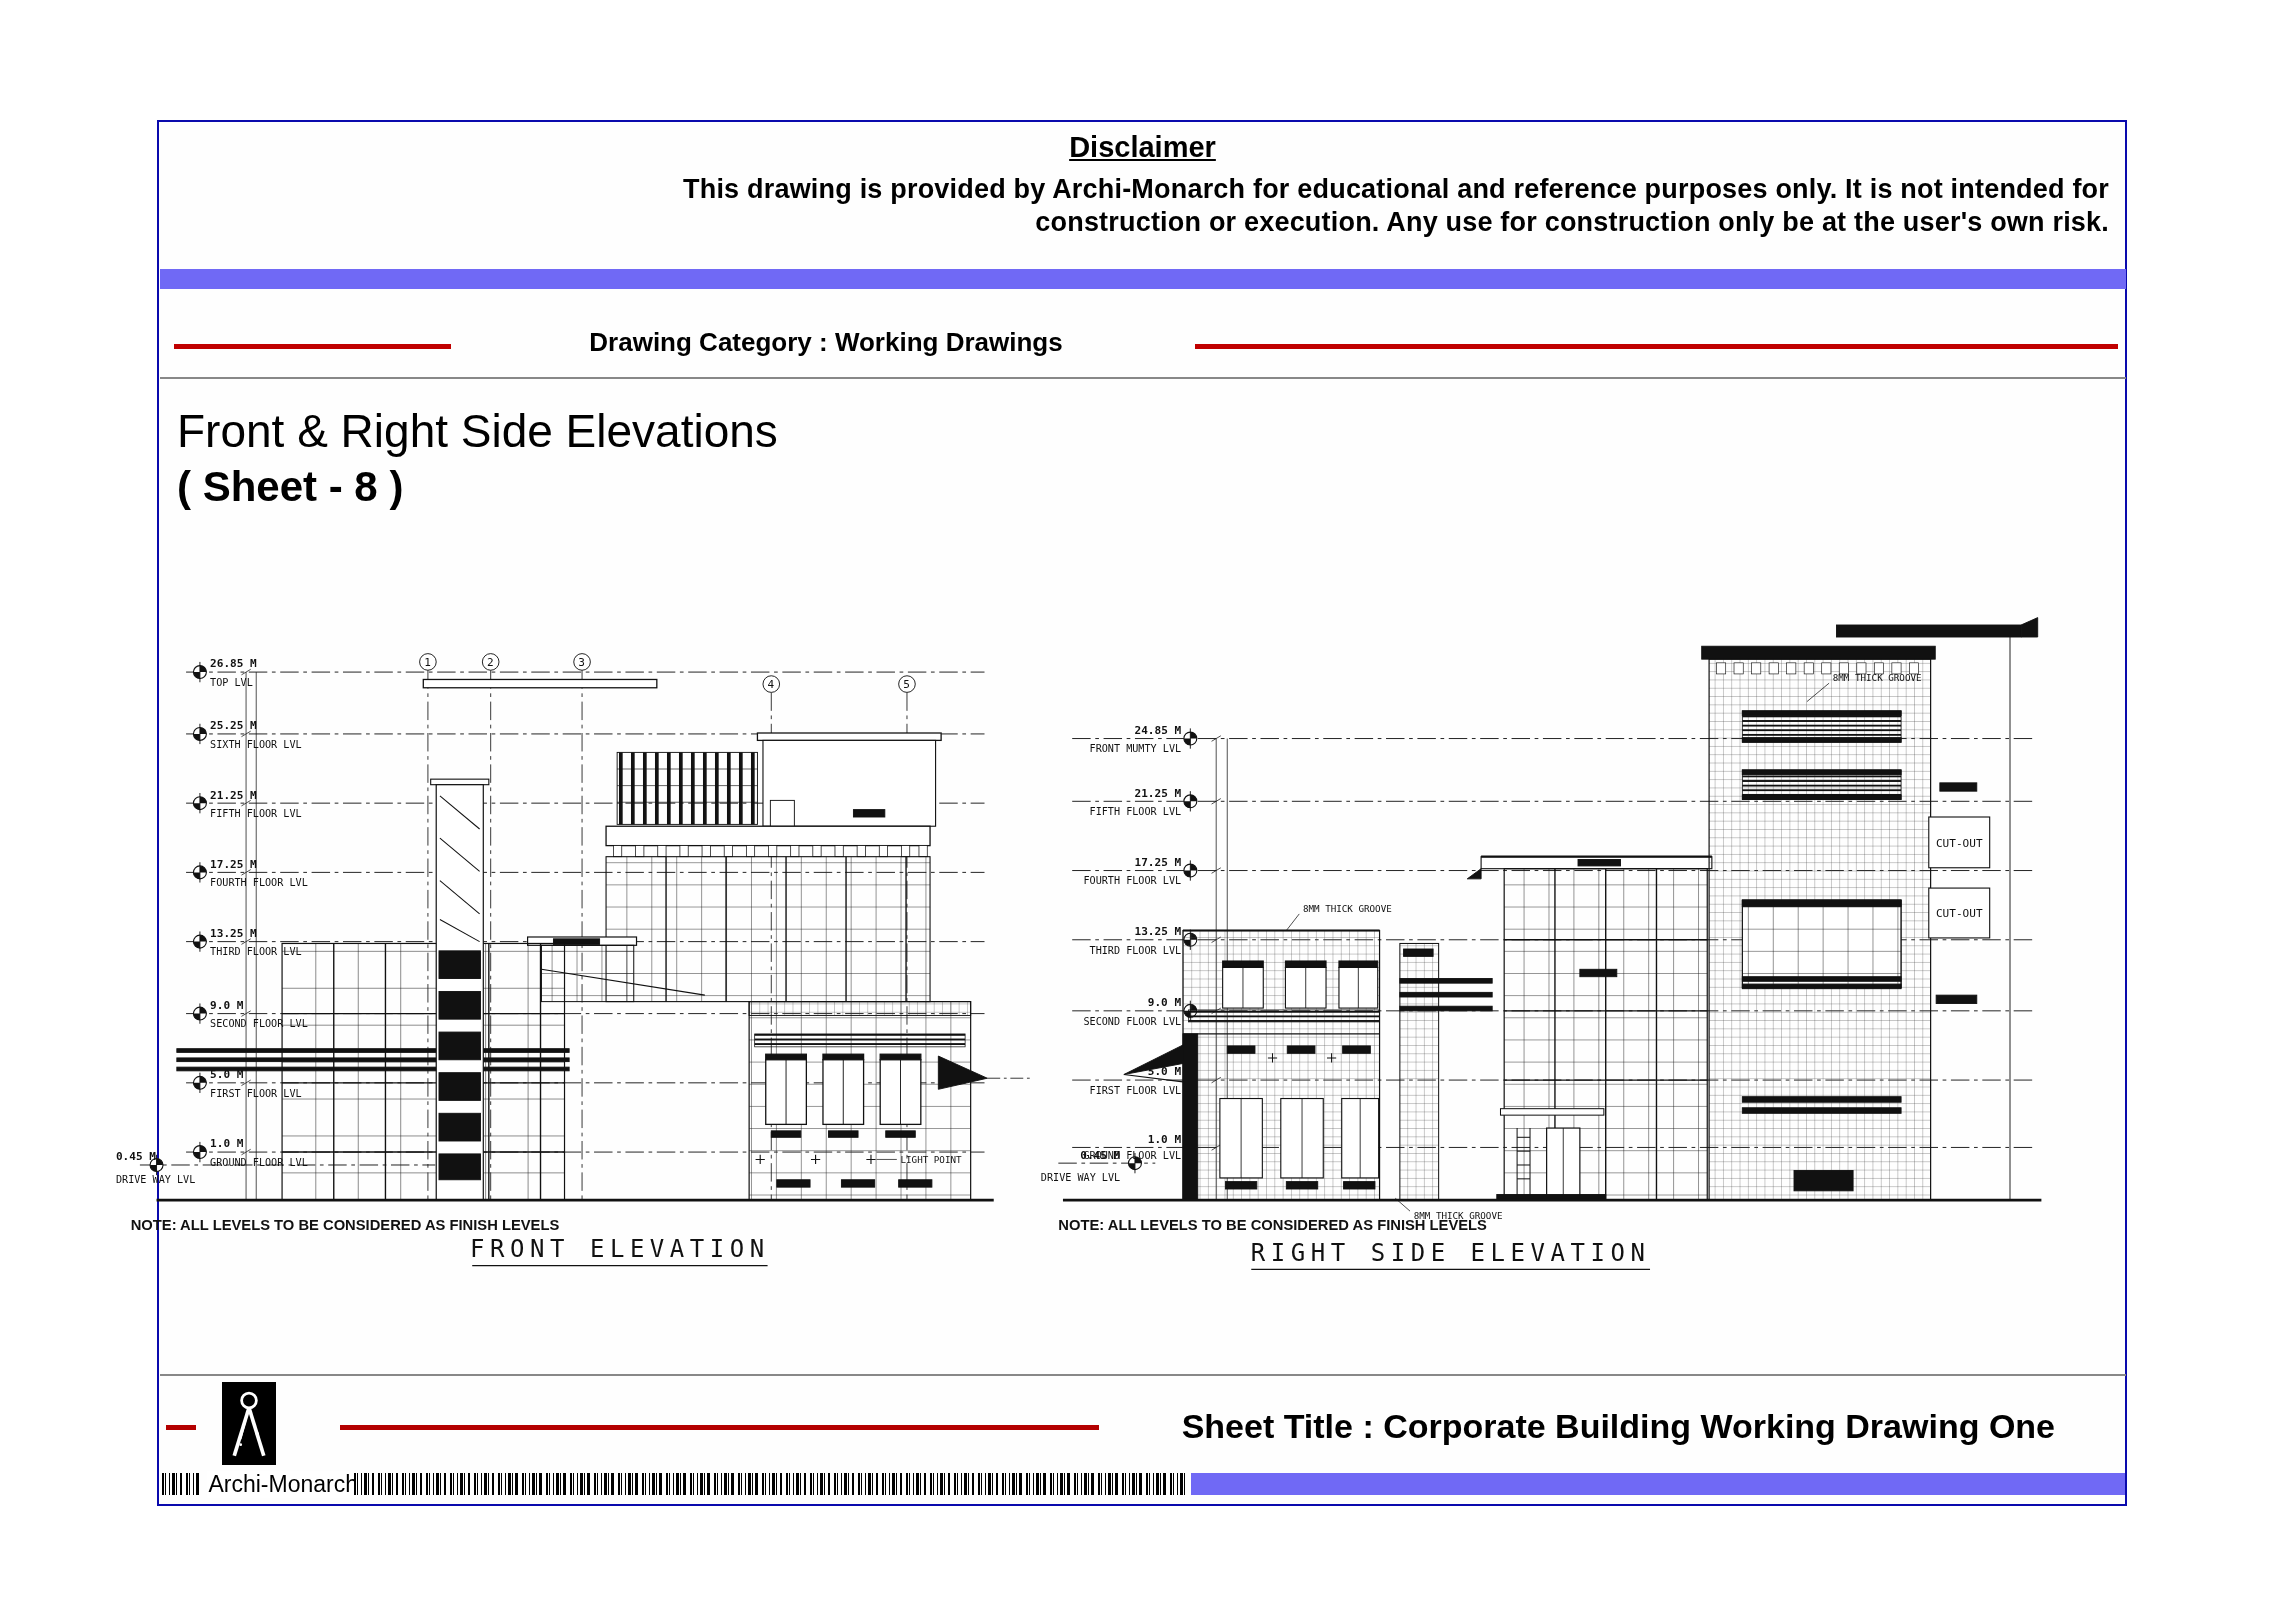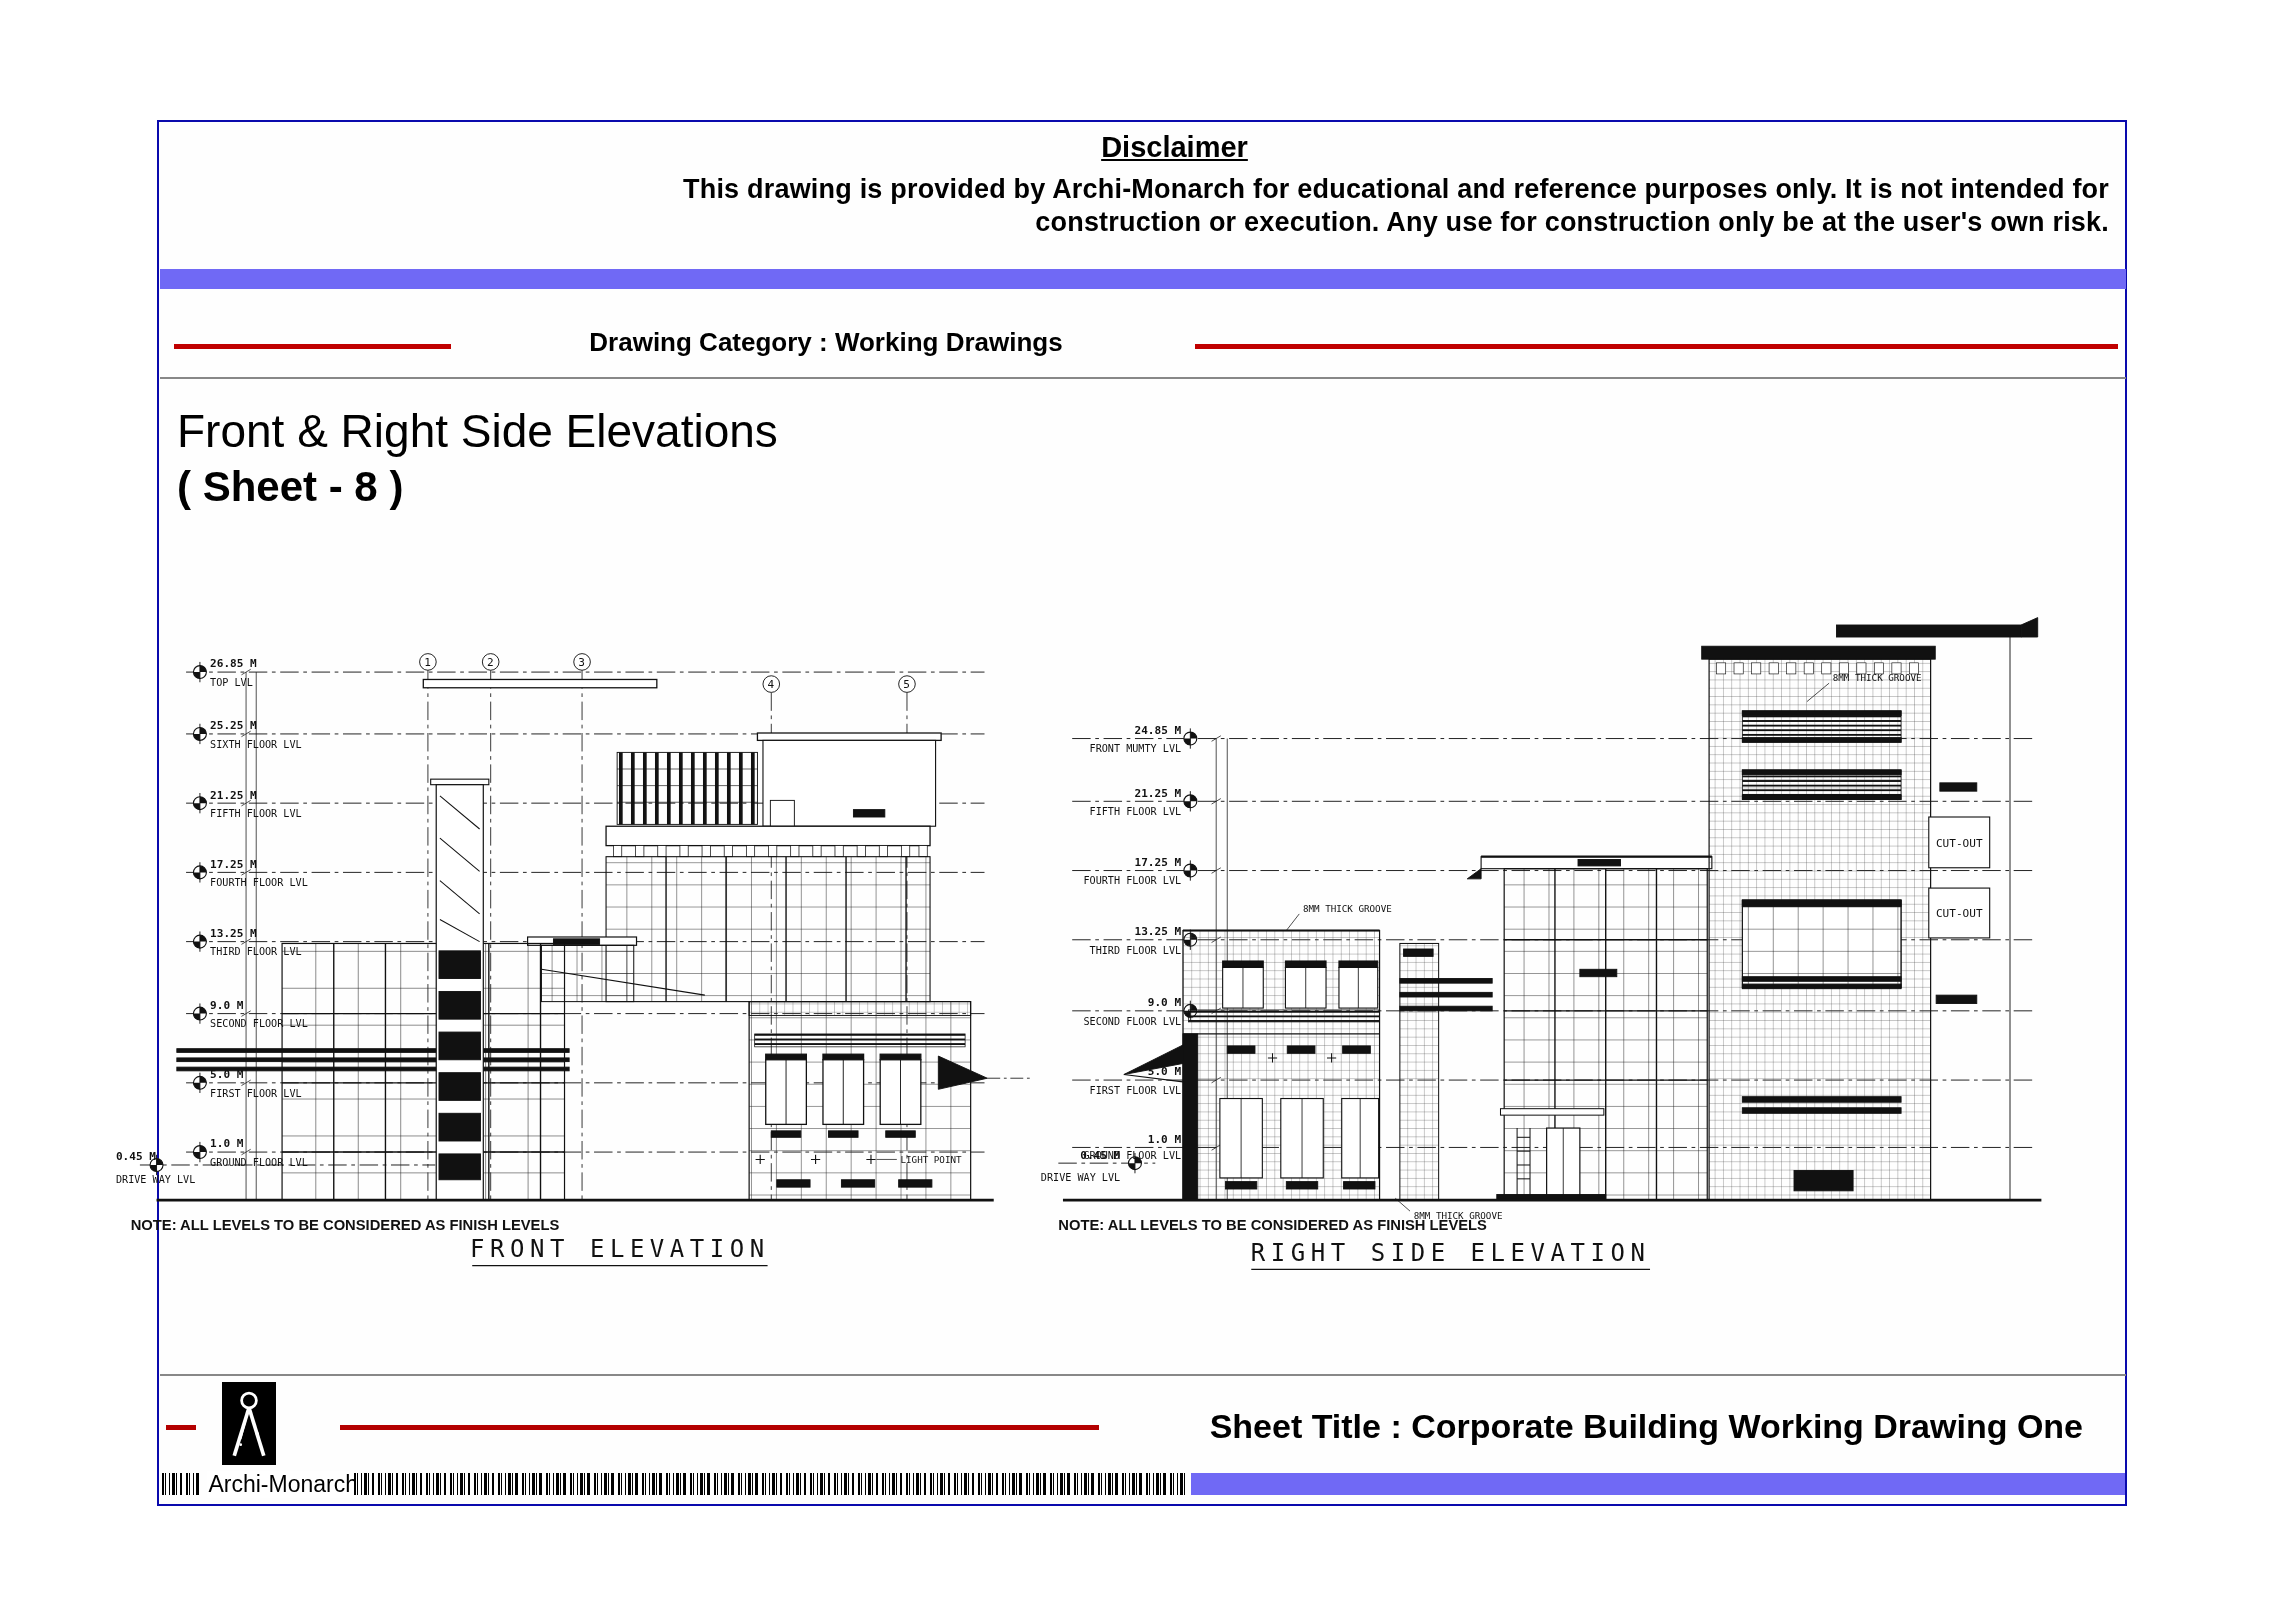--- a/index.html
+++ b/index.html
@@ -1,36 +1,36 @@
 <!DOCTYPE html>
 <html style="font-size:14.8px"><head>
 <meta charset="utf-8">
 <style>
   html,body{margin:0;padding:0;background:#fff;}
   body{width:2290px;height:1619px;position:relative;font-family:"Liberation Sans",sans-serif;color:#000;}
   .abs{position:absolute;}
   .sheet-border{left:157px;top:120px;width:1966px;height:1382px;border:2.8px solid #0a0aad;background:#fefefe;}
-  .disclaimer-title{left:157px;top:131px;width:1971px;text-align:center;font-size:29px;font-weight:700;text-decoration:underline;padding-left:32px;}
+  .disclaimer-title{left:157px;top:131px;width:1971px;text-align:center;font-size:29px;font-weight:700;text-decoration:underline;}
   .disc-line{left:175px;width:1934px;text-align:right;font-size:27px;font-weight:700;letter-spacing:0.2px;}
   .disc-line.l1{top:174px;}
   .disc-line.l2{top:207px;}
   .accent-bar-top{left:160px;top:269px;width:1966px;height:20px;background:#7069f5;}
   .cat-text{left:443px;top:327px;width:766px;text-align:center;font-size:26px;font-weight:700;}
   .red-rule{height:4.6px;background:#c00000;top:344px;}
   .red-rule.left{left:174px;width:277px;}
   .red-rule.right{left:1195px;width:923px;}
   .gray-divider{left:160px;width:1966px;height:1.8px;background:#888;}
   .sheet-heading{left:177px;top:404px;font-size:46px;font-weight:400;}
   .sheet-subheading{left:177px;top:463px;font-size:42px;font-weight:700;}
   .drawing-svg{left:103px;top:397px;width:2027px;height:900px;}
   .footer-rule{top:1374px;}
   .logo-box{left:222px;top:1382px;width:54px;height:83px;background:#000;}
   .red-dash{left:166px;top:1425px;width:30px;height:4.6px;background:#b40000;}
   .red-line-long{left:340px;top:1425px;width:759px;height:4.6px;background:#b40000;}
-  .sheet-title{left:1072px;top:1407px;width:1011px;text-align:right;font-size:34px;font-weight:700;}
+  .sheet-title{left:1044px;top:1407px;width:1011px;text-align:right;font-size:34px;font-weight:700;}
   .barcode{top:1473px;height:22px;background:repeating-linear-gradient(90deg,#000 0 1.8px,#fff 1.8px 2.8px,#000 2.8px 3.7px,#fff 3.7px 7.4px,#000 7.4px 8.3px,#fff 8.3px 10px,#000 10px 13px,#fff 13px 14px,#000 14px 14.8px,#fff 14.8px 17.5px,#000 17.5px 20px,#fff 20px 24px);}
   .barcode.seg1{left:162px;width:37px;}
   .barcode.seg2{left:354px;width:831px;}
   .brand-text{left:207px;top:1471px;width:151px;font-size:23px;font-weight:400;background:#fff;text-align:right;}
   .accent-bar-bottom{left:1191px;top:1473px;width:934px;height:22px;background:#7069f5;}
   svg text{font-family:"DejaVu Sans Mono",monospace;fill:#111;}
   svg .note-text{font-family:"Liberation Sans",sans-serif;font-weight:700;font-size:16px;}
   svg .cap{font-size:26px;letter-spacing:6px;}
   svg .lvl-v{font-size:12px;font-weight:700;}
   svg .lvl-n{font-size:11px;}

